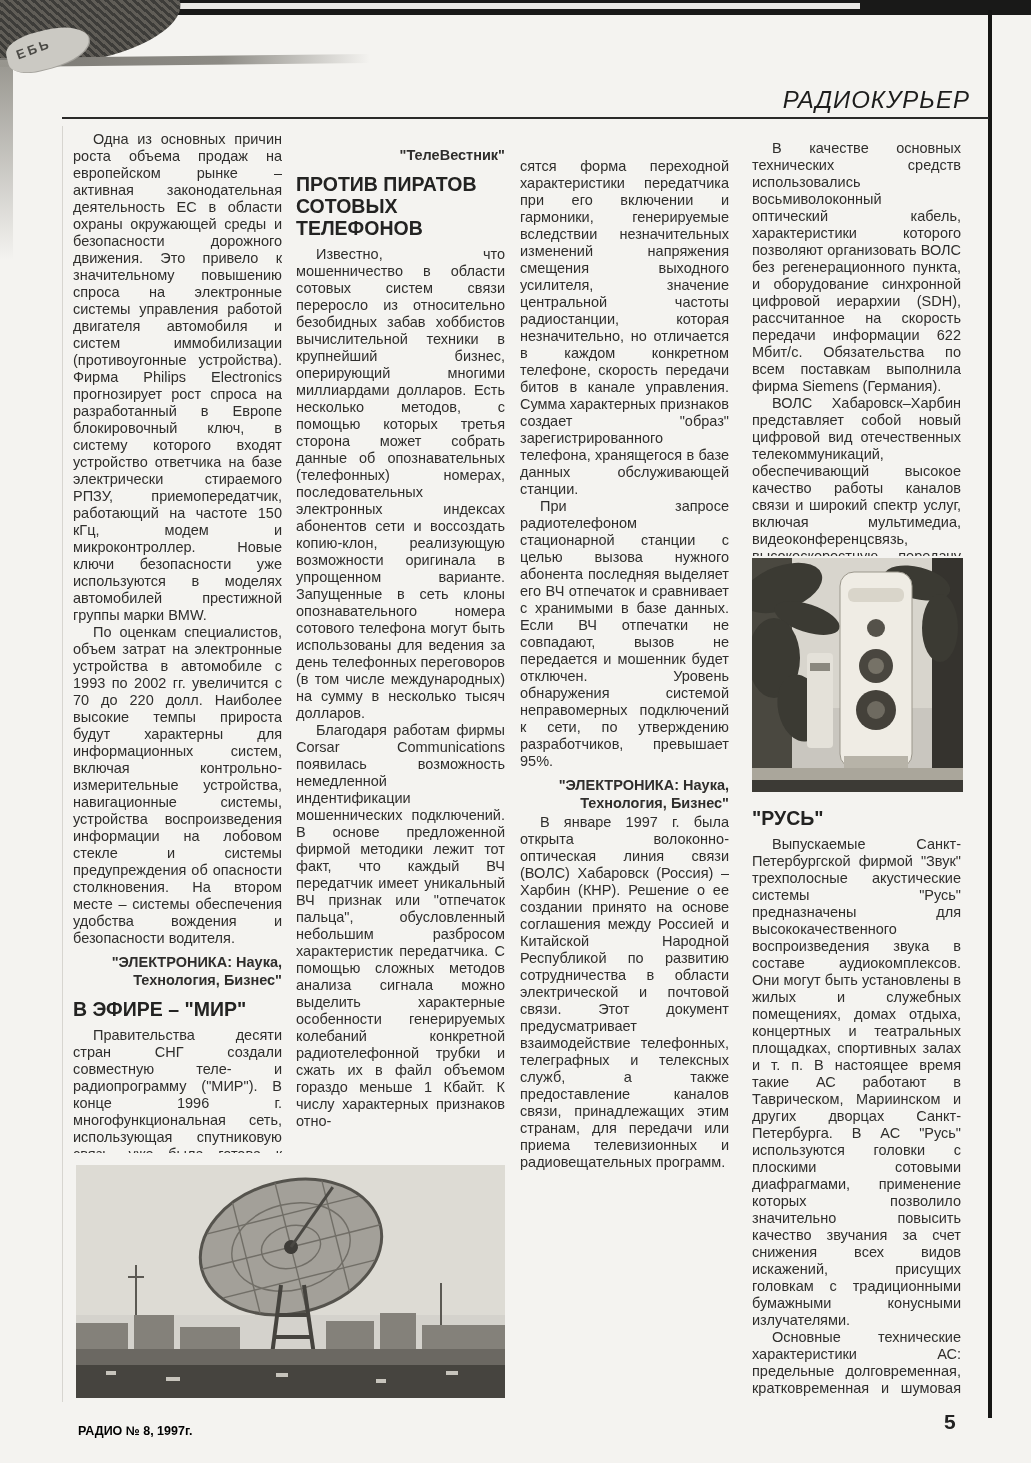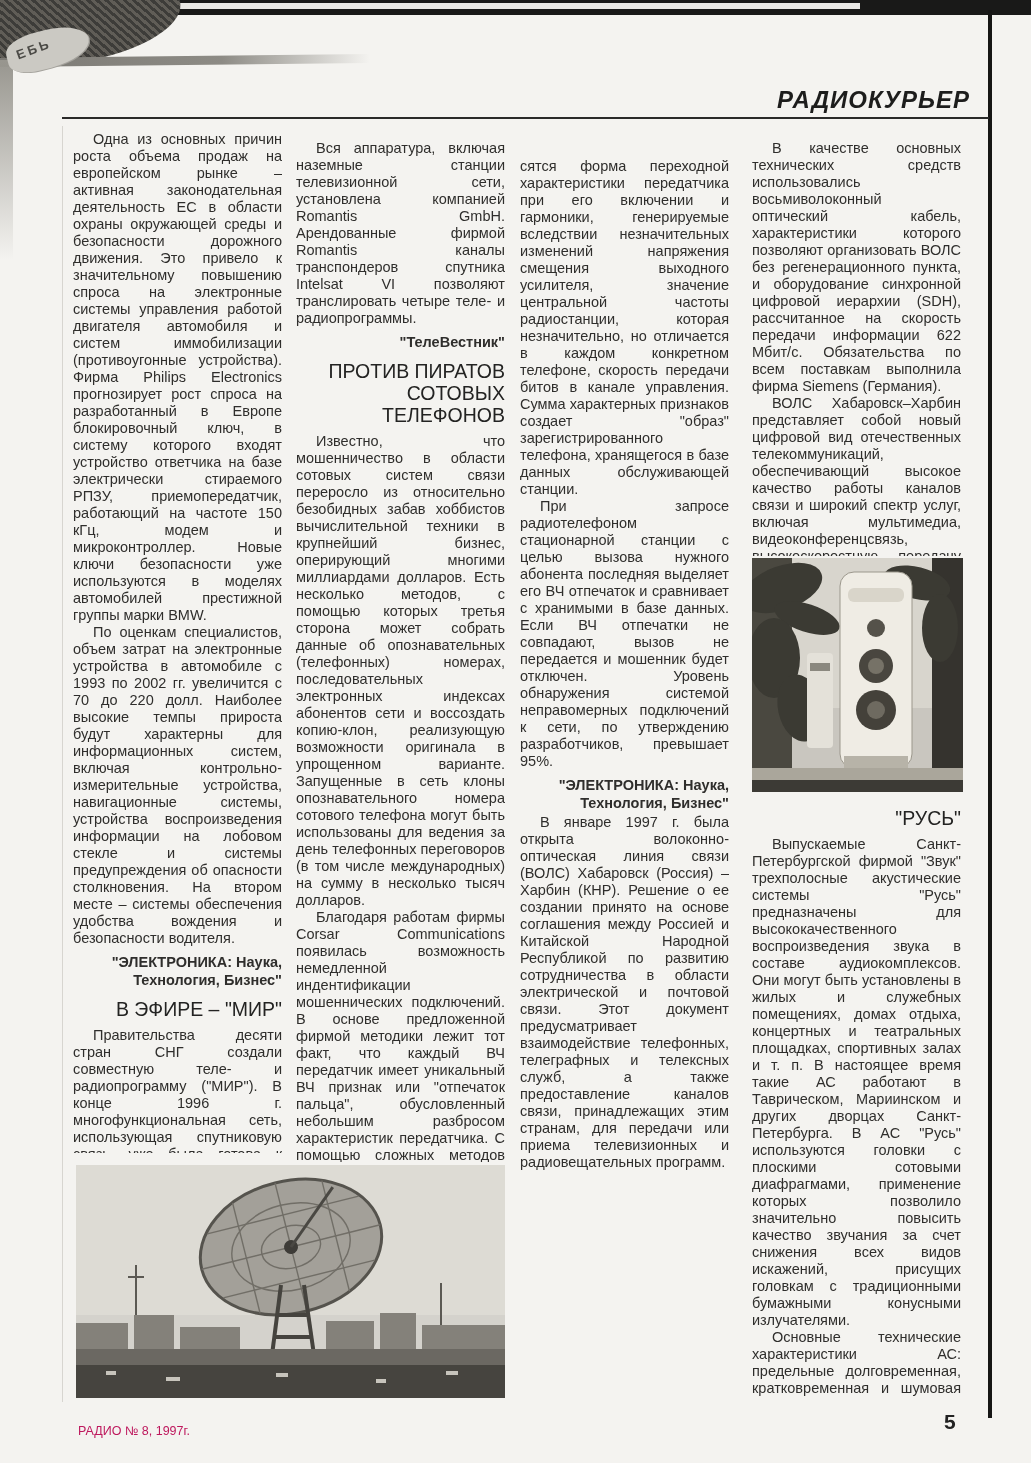--- a/index.html
+++ b/index.html
@@ -27,48 +27,48 @@
     box-shadow:1px 1px 0 #a3a19b;
   }
   .stamp span { position:absolute; left:10px; top:8px; font-size:13px; font-weight:bold;
     color:#4b4a46; letter-spacing:3px; transform:rotate(-6deg); }
   .right-rule { position:absolute; left:988px; top:10px; width:4px; height:1408px; background:#161615; }
   .left-faint { position:absolute; left:62px; top:126px; width:1px; height:1276px; background:#d7d5d0; }
 
   
   .masthead {
     position:absolute; left:640px; top:86px; width:330px;
-    text-align:right; font-size:24px; font-weight:bold; font-style:italic;
+    text-align:right; font-size:24px; font-weight:normal; font-style:italic;
     letter-spacing:1px; color:#1d1d1c;
   }
   .head-rule { position:absolute; left:62px; top:117px; width:927px; height:2px; background:#2a2a29; }
 
   
   .col {
     position:absolute; width:209px;
     font-size:14.5px; line-height:17px; text-align:justify;
   }
   .col p { margin:0; text-indent:20px; }
   .col p.cont { text-indent:0; }
   .attribution { font-weight:bold; text-align:right; text-indent:0 !important; margin:6px 0 2px !important; line-height:18px; }
-  .heading { font-weight:normal; text-align:right; text-indent:0 !important;
+  .heading { font-weight:bold; text-align:left; text-indent:0 !important;
     font-size:19.5px; line-height:22px; margin:9px 0 7px !important; color:#232322; }
 
   #col1 { left:73px;  top:131px; height:1022px; overflow:hidden; }
   #col2 { left:296px; top:140px; height:1022px; overflow:hidden; }
   #col3 { left:520px; top:158px; height:1262px; overflow:hidden; }
   #col4a { left:752px; top:140px; height:416px; overflow:hidden; }
   #col4b { left:752px; top:798px; height:600px; overflow:hidden; }
 
   .photo { position:absolute; background:#c9c7c1; }
   #photo-earth { left:76px; top:1165px; width:429px; height:233px; }
   #photo-speaker { left:752px; top:558px; width:211px; height:234px; }
   .photo svg { display:block; }
 
-  .footer-left { position:absolute; left:78px; top:1424px; font-size:12.5px; color:#be185d; }
+  .footer-left { position:absolute; left:78px; top:1424px; font-size:12.5px; color:#000000;font-weight:bold; }
   .footer-page { position:absolute; left:944px; top:1410px; font-size:21px; font-weight:bold; color:#222; }
 </style>
 </head>
 <body>
 
 <div class="page">
 
   <div class="topbar">
     <div class="topbar-stripe"></div>
   </div>
@@ -87,21 +87,20 @@
   <div class="col" id="col1">
     <p>Одна из основных причин роста объема продаж на европейском рынке – активная законодательная деятельность ЕС в области охраны окружающей среды и безопасности дорожного движения. Это привело к значительному повышению спроса на электронные системы управления работой двигателя автомобиля и систем иммобилизации (противоугонные устройства). Фирма Philips Electronics прогнозирует рост спроса на разработанный в Европе блокировочный ключ, в систему которого входят устройство ответчика на базе электрически стираемого РПЗУ, приемопередатчик, работающий на частоте 150 кГц, модем и микроконтроллер. Новые ключи безопасности уже используются в моделях автомобилей престижной группы марки BMW.</p>
     <p>По оценкам специалистов, объем затрат на электронные устройства в автомобиле с 1993 по 2002 гг. увеличится с 70 до 220 долл. Наиболее высокие темпы прироста будут характерны для информационных систем, включая контрольно-измерительные устройства, навигационные системы, устройства воспроизведения информации на лобовом стекле и системы предупреждения об опасности столкновения. На втором месте – системы обеспечения удобства вождения и безопасности водителя.</p>
     <p class="attribution">"ЭЛЕКТРОНИКА: Наука, Технология, Бизнес"</p>
     <p class="heading">В ЭФИРЕ – "МИР"</p>
     <p>Правительства десяти стран СНГ создали совместную теле- и радиопрограмму ("МИР"). В конце 1996 г. многофункциональная сеть, использующая спутниковую связь, уже была готова к эксплуатации. Она объединила информационное пространство Азербайджана, Армении, Грузии, Казахстана, Киргизии, Молдавии, России, Таджикистана, Узбекистана и Белоруссии. В перспективе радиопрограмма "МИР" должна превратиться в программу 24-часового вещания.</p>
 
   </div>
 
   <div class="col" id="col2">
-    <p>Вся аппаратура, включая наземные станции телевизионной сети, установлена компанией Romantis GmbH. Арендованные фирмой Romantis каналы транспондеров спутника Intelsat VI позволяют транслировать четыре теле- и радиопрограммы.</p>
     <p class="attribution">"ТелеВестник"</p>
     <p class="heading">ПРОТИВ ПИРАТОВ СОТОВЫХ ТЕЛЕФОНОВ</p>
     <p>Известно, что мошенничество в области сотовых систем связи переросло из относительно безобидных забав хоббистов вычислительной техники в крупнейший бизнес, оперирующий многими миллиардами долларов. Есть несколько методов, с помощью которых третья сторона может собрать данные об опознавательных (телефонных) номерах, последовательных электронных индексах абонентов сети и воссоздать копию-клон, реализующую возможности оригинала в упрощенном варианте. Запущенные в сеть клоны опознавательного номера сотового телефона могут быть использованы для ведения за день телефонных переговоров (в том числе международных) на сумму в несколько тысяч долларов.</p>
     <p>Благодаря работам фирмы Corsar Communications появилась возможность немедленной индентификации мошеннических подключений. В основе предложенной фирмой методики лежит тот факт, что каждый ВЧ передатчик имеет уникальный ВЧ признак или "отпечаток пальца", обусловленный небольшим разбросом характеристик передатчика. С помощью сложных методов анализа сигнала можно выделить характерные особенности генерируемых колебаний конкретной радиотелефонной трубки и сжать их в файл объемом гораздо меньше 1 Кбайт. К числу характерных признаков отно-</p>
   </div>
 
   <div class="col" id="col3">
     <p class="cont">сятся форма переходной характеристики передатчика при его включении и гармоники, генерируемые вследствии незначительных изменений напряжения смещения выходного усилителя, значение центральной частоты радиостанции, которая незначительно, но отличается в каждом конкретном телефоне, скорость передачи битов в канале управления. Сумма характерных признаков создает "образ" зарегистрированного телефона, хранящегося в базе данных обслуживающей станции.</p>
     <p>При запросе радиотелефоном стационарной станции с целью вызова нужного абонента последняя выделяет его ВЧ отпечаток и сравнивает с хранимыми в базе данных. Если ВЧ отпечатки не совпадают, вызов не передается и мошенник будет отключен. Уровень обнаружения системой неправомерных подключений к сети, по утверждению разработчиков, превышает 95%.</p>
     <p class="attribution">"ЭЛЕКТРОНИКА: Наука, Технология, Бизнес"</p>

